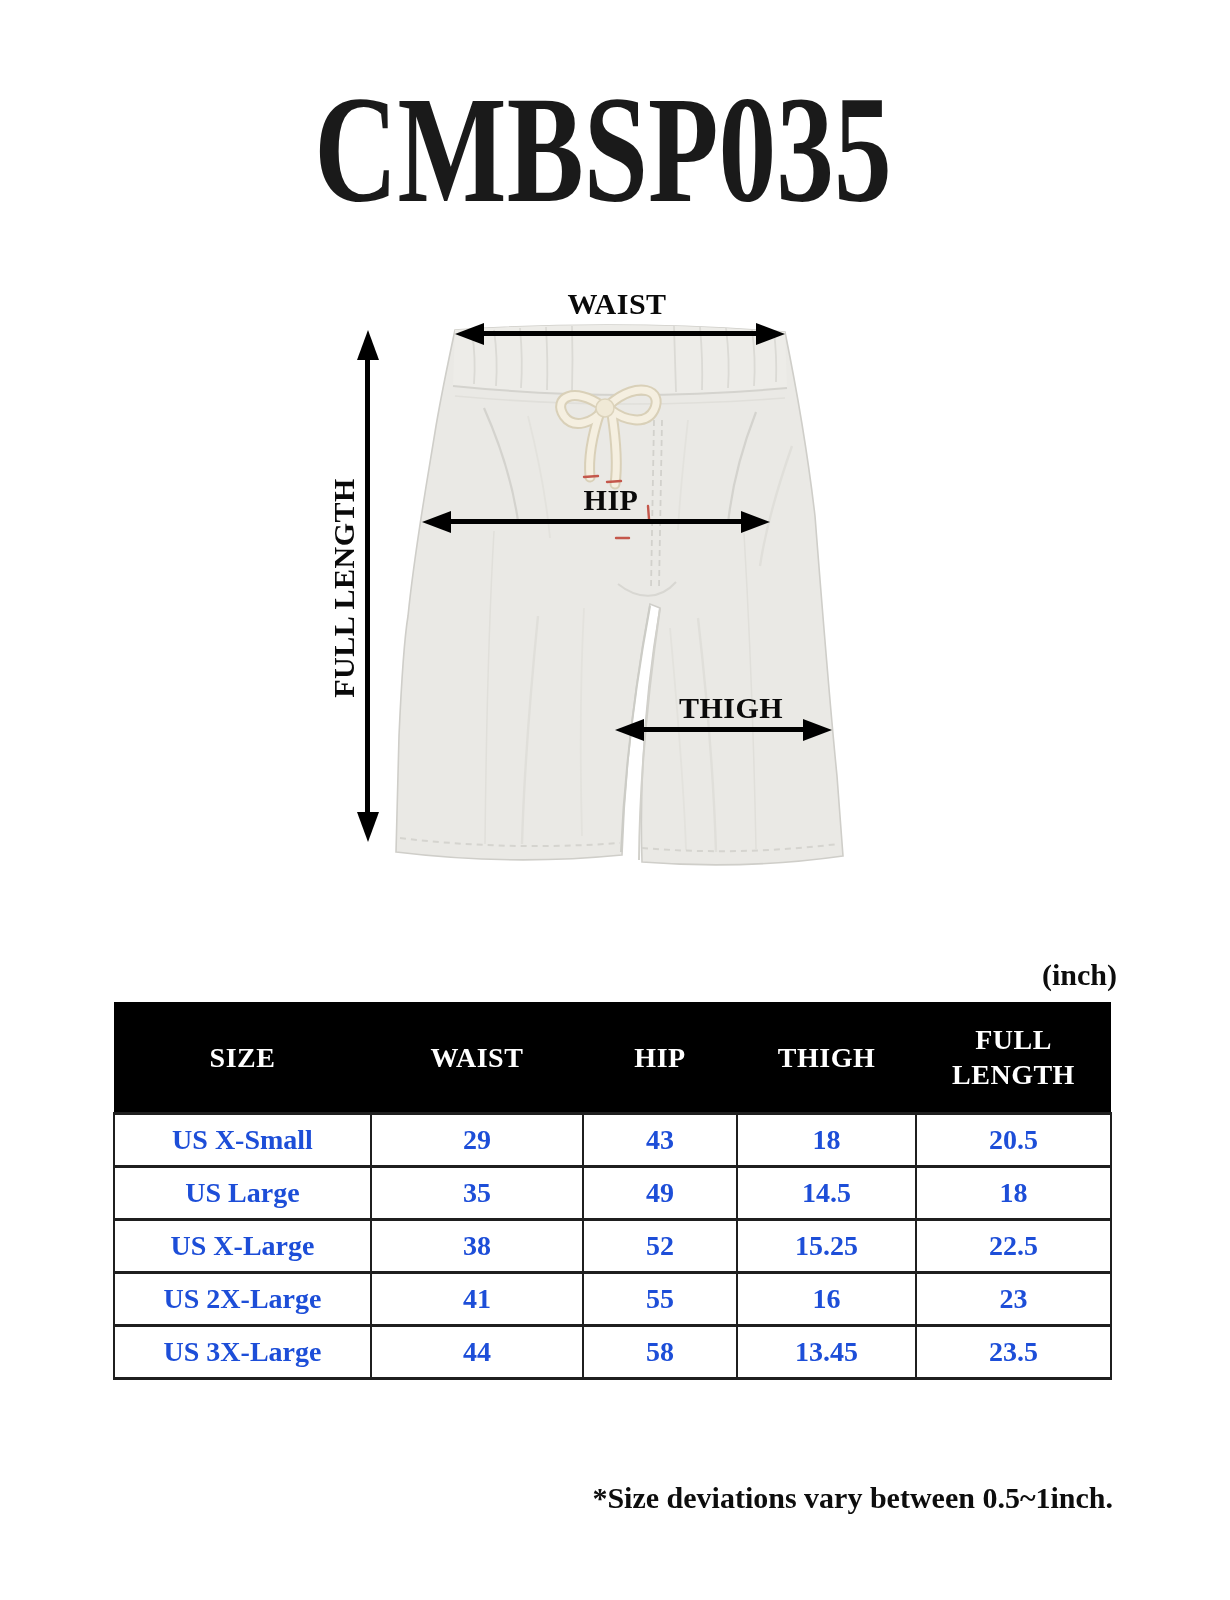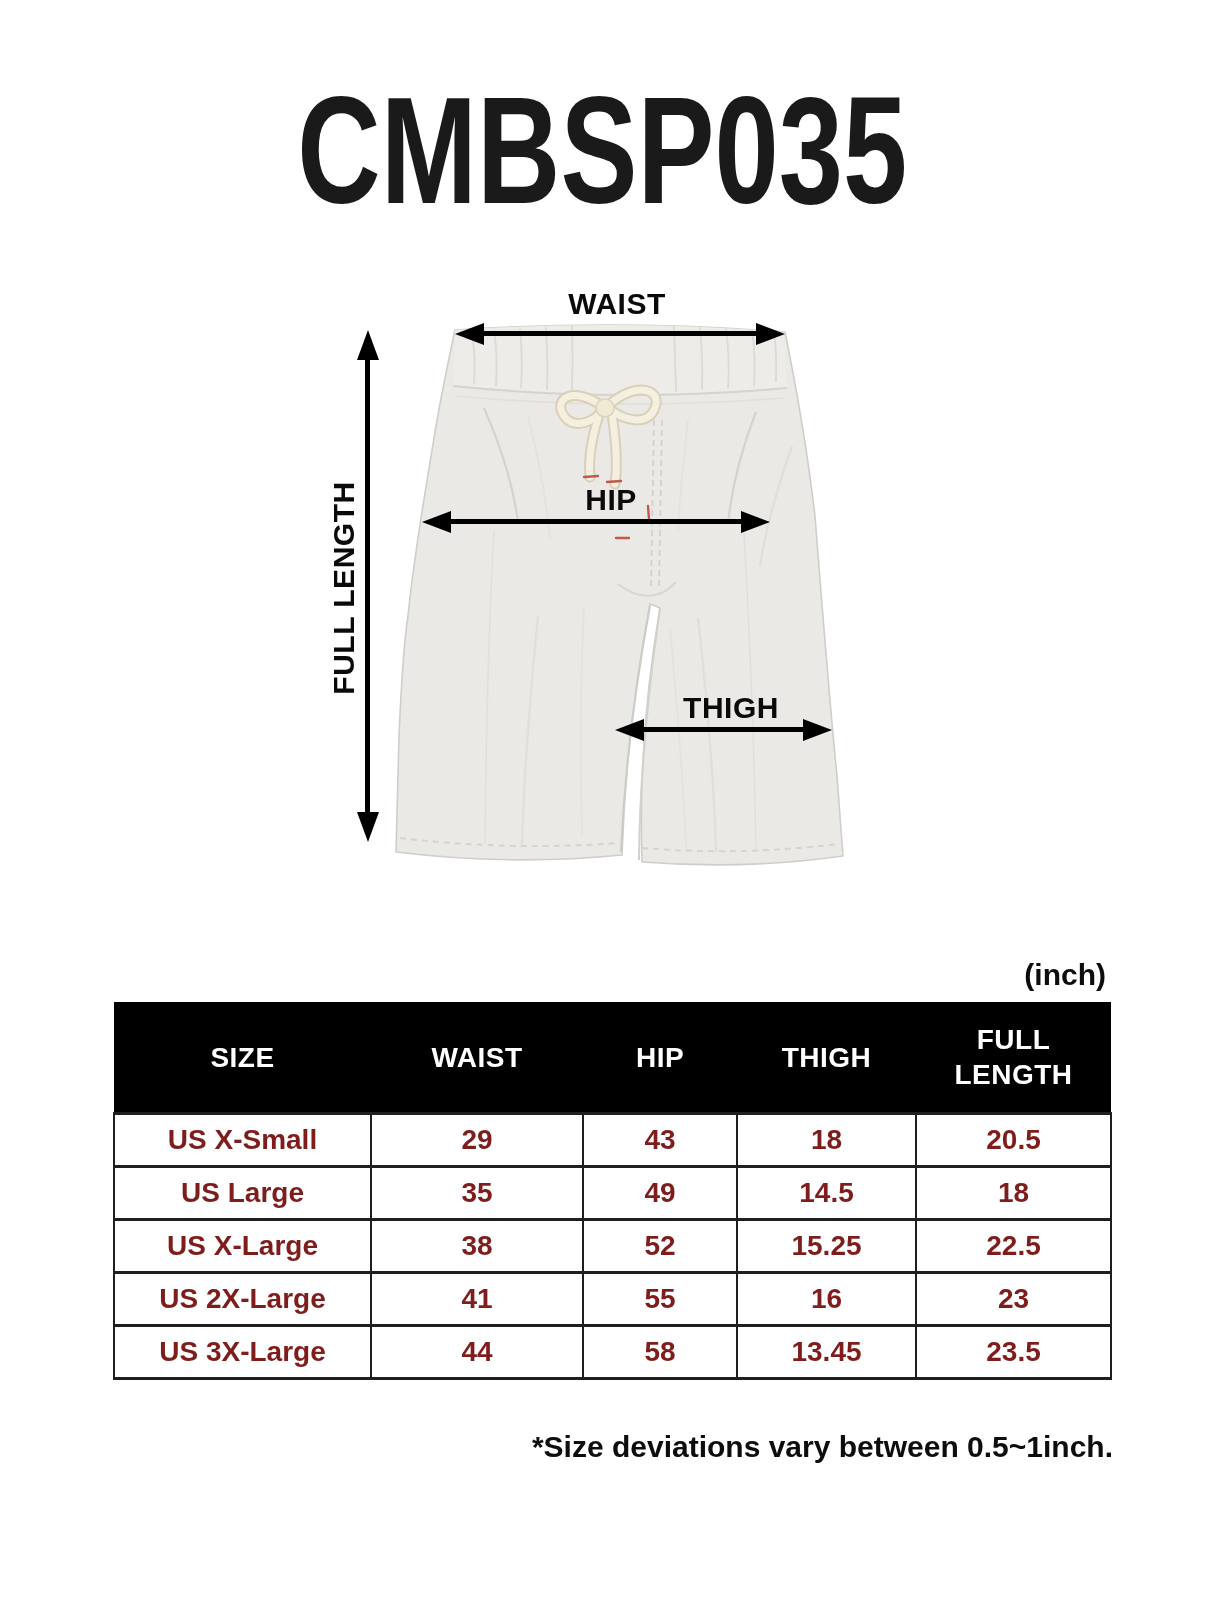--- a/index.html
+++ b/index.html
@@ -1,18 +1,18 @@
 <!DOCTYPE html>
 <html><head>
 <meta charset="utf-8">
 <style>
   html,body{margin:0;padding:0;background:#fff;}
   .page{
     position:relative;width:1230px;height:1600px;background:#ffffff;
-    font-family:Liberation Sans, sans-serif;color:#0d0d0d;overflow:hidden;
+    font-family:Liberation Serif, serif;color:#0d0d0d;overflow:hidden;
   }
   
   .title{
     position:absolute;left:0;top:74px;width:1205px;text-align:center;
     font-size:152px;font-weight:bold;line-height:1;color:#1a1a1a;white-space:nowrap;
   }
   .title>span{display:inline-block;transform:scaleX(0.76);transform-origin:center;}
   
   .figure{position:absolute;inset:0;}
   .shorts-svg{position:absolute;left:388px;top:316px;width:492px;height:560px;}
@@ -33,37 +33,37 @@
   .arrow-waist{left:483px;top:331px;width:274px;}
   .arrow-hip{left:450px;top:519px;width:292px;}
   .arrow-thigh{left:643px;top:727px;width:161px;}
   .varrow{position:absolute;width:5px;background:#000;}
   .varrow::before,.varrow::after{content:'';position:absolute;left:50%;transform:translateX(-50%);
     border-left:11px solid transparent;border-right:11px solid transparent;}
   .varrow::before{top:-29px;border-bottom:30px solid #000;}
   .varrow::after{bottom:-29px;border-top:30px solid #000;}
   .arrow-full{left:365px;top:359px;height:454px;}
   
-  .unit-label{position:absolute;right:124px;top:958px;font-size:30px;font-weight:bold;}
+  .unit-label{position:absolute;right:113px;top:958px;font-size:30px;font-weight:bold;}
   
   table.size-table{
     position:absolute;left:113px;top:1002px;width:997px;
     border-collapse:collapse;table-layout:fixed;border-radius:14px;
   }
   .size-table thead th{
     background:#000;color:#fff;height:110px;font-size:28px;font-weight:bold;
     letter-spacing:0.5px;line-height:1.25;padding:0 18px;border:0;
   }
   .size-table tbody td{
     border:2px solid #1f1f1f;border-top-width:3px;border-bottom-width:3px;
     height:50px;text-align:center;vertical-align:middle;
-    font-size:28px;font-weight:bold;color:#7f1d1d;padding:0;
-  }
-  
-  .footnote{position:absolute;right:117px;top:1430px;font-size:30px;font-weight:bold;white-space:nowrap;}
+    font-size:28px;font-weight:bold;color:#1d4ed8;padding:0;
+  }
+  
+  .footnote{position:absolute;right:117px;top:1481px;font-size:30px;font-weight:bold;white-space:nowrap;}
 </style>
 </head>
 <body>
 
 <div class="page">
 
   <div class="title"><span>CMBSP035</span></div>
 
   <div class="figure">
 

